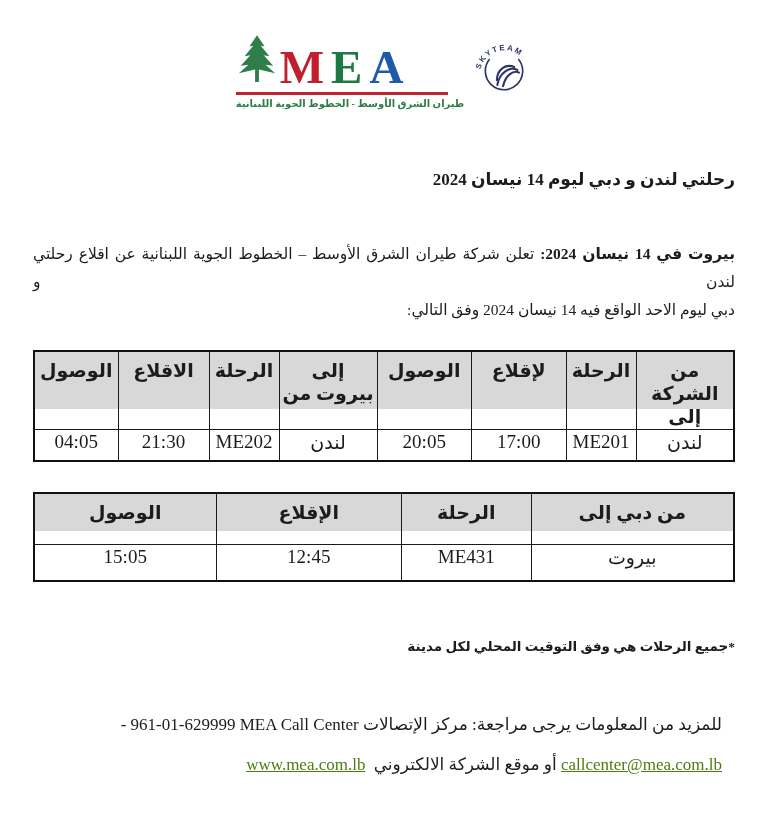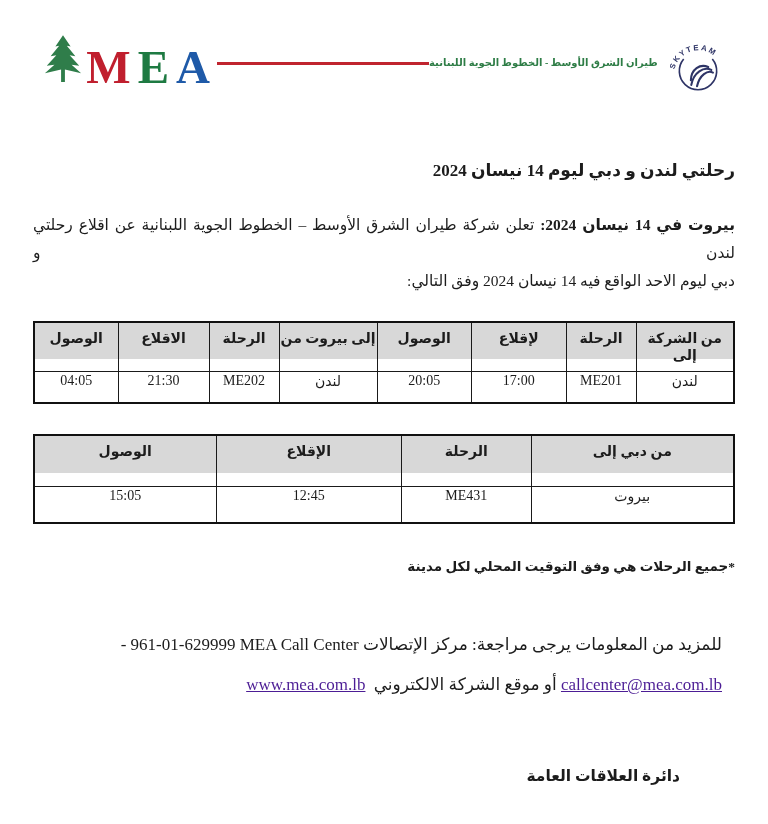--- a/index.html
+++ b/index.html
@@ -5,57 +5,57 @@
   html,body{margin:0;padding:0;}
   body{
     width:768px;height:824px;background:#ffffff;color:#1c1c1c;
     font-family:"Liberation Serif","DejaVu Sans",serif;
     overflow:hidden;
   }
   .content{padding:0 33px;}
 
   
   .logo-wrap{display:flex;justify-content:center;align-items:flex-start;margin-top:34px;gap:12px;}
-  .logo-main{display:flex;flex-direction:row;align-items:center;}
+  .logo-main{display:flex;flex-direction:column;align-items:flex-start;}
   .logo-row{display:flex;align-items:flex-end;gap:2px;}
   .wordmark{font-weight:bold;font-size:47px;line-height:0.85;letter-spacing:7px;font-family:"Liberation Serif",serif;}
   .wm-m{color:#c01f2e;} .wm-e{color:#1e7a42;} .wm-a{color:#1f5aa8;}
   .logo-underline{width:212px;height:3px;background:#c0242f;margin-top:4px;}
   .logo-tagline{color:#2e7d46;font-size:10px;font-weight:bold;margin-top:3px;letter-spacing:1px;white-space:nowrap;}
   .skyteam{margin-top:6px;}
 
   
   .title{margin-top:60px;text-align:right;font-weight:bold;font-size:17px;}
 
   
-  .intro{margin-top:30px;font-size:15.5px;line-height:1.8;}
+  .intro{margin-top:50px;font-size:15.5px;line-height:1.8;}
   .intro-line1{text-align:justify;text-align-last:justify;}
   .intro-line2{text-align:right;}
   .intro b{font-weight:bold;}
 
   
   table{border-collapse:collapse;width:702px;table-layout:fixed;}
   .tbl1{margin-top:26px;}
   .tbl2{margin-top:30px;}
-  th,td{border:1.5px solid #1a1a1a;text-align:center;font-size:14px;overflow:hidden;}
+  th,td{border:1.5px solid #1a1a1a;text-align:center;font-size:19px;overflow:hidden;}
   table{border:2px solid #111;}
   th{
     font-weight:bold;height:40px;vertical-align:top;padding-top:7px;
     background:linear-gradient(#d8d8d8 0 74%,#ffffff 74% 100%);
   }
   td{height:28px;vertical-align:top;background:#ffffff;}
   .tbl2 th{height:42px;}
   .tbl2 td{height:33px;font-family:Liberation Serif, serif;}
 
   
-  .footnote{margin-top:34px;text-align:right;font-weight:bold;font-size:13.5px;}
+  .footnote{margin-top:56px;text-align:right;font-weight:bold;font-size:13.5px;}
 
   
   .contact{margin-top:50px;text-align:right;font-size:17px;line-height:2.35;padding-left:2px;padding-right:13px;}
-  .contact a{color:#4c1d95;text-decoration:underline;cursor:pointer;}
+  .contact a{color:#4d7c0f;text-decoration:underline;cursor:pointer;}
   .website-label{margin-left:4px;}
 
   
   .signature{margin-top:56px;text-align:right;padding-right:55px;font-weight:bold;font-size:15.5px;line-height:1.95;}
 </style>
 </head>
 <body>
 
 <div class="content">
 

